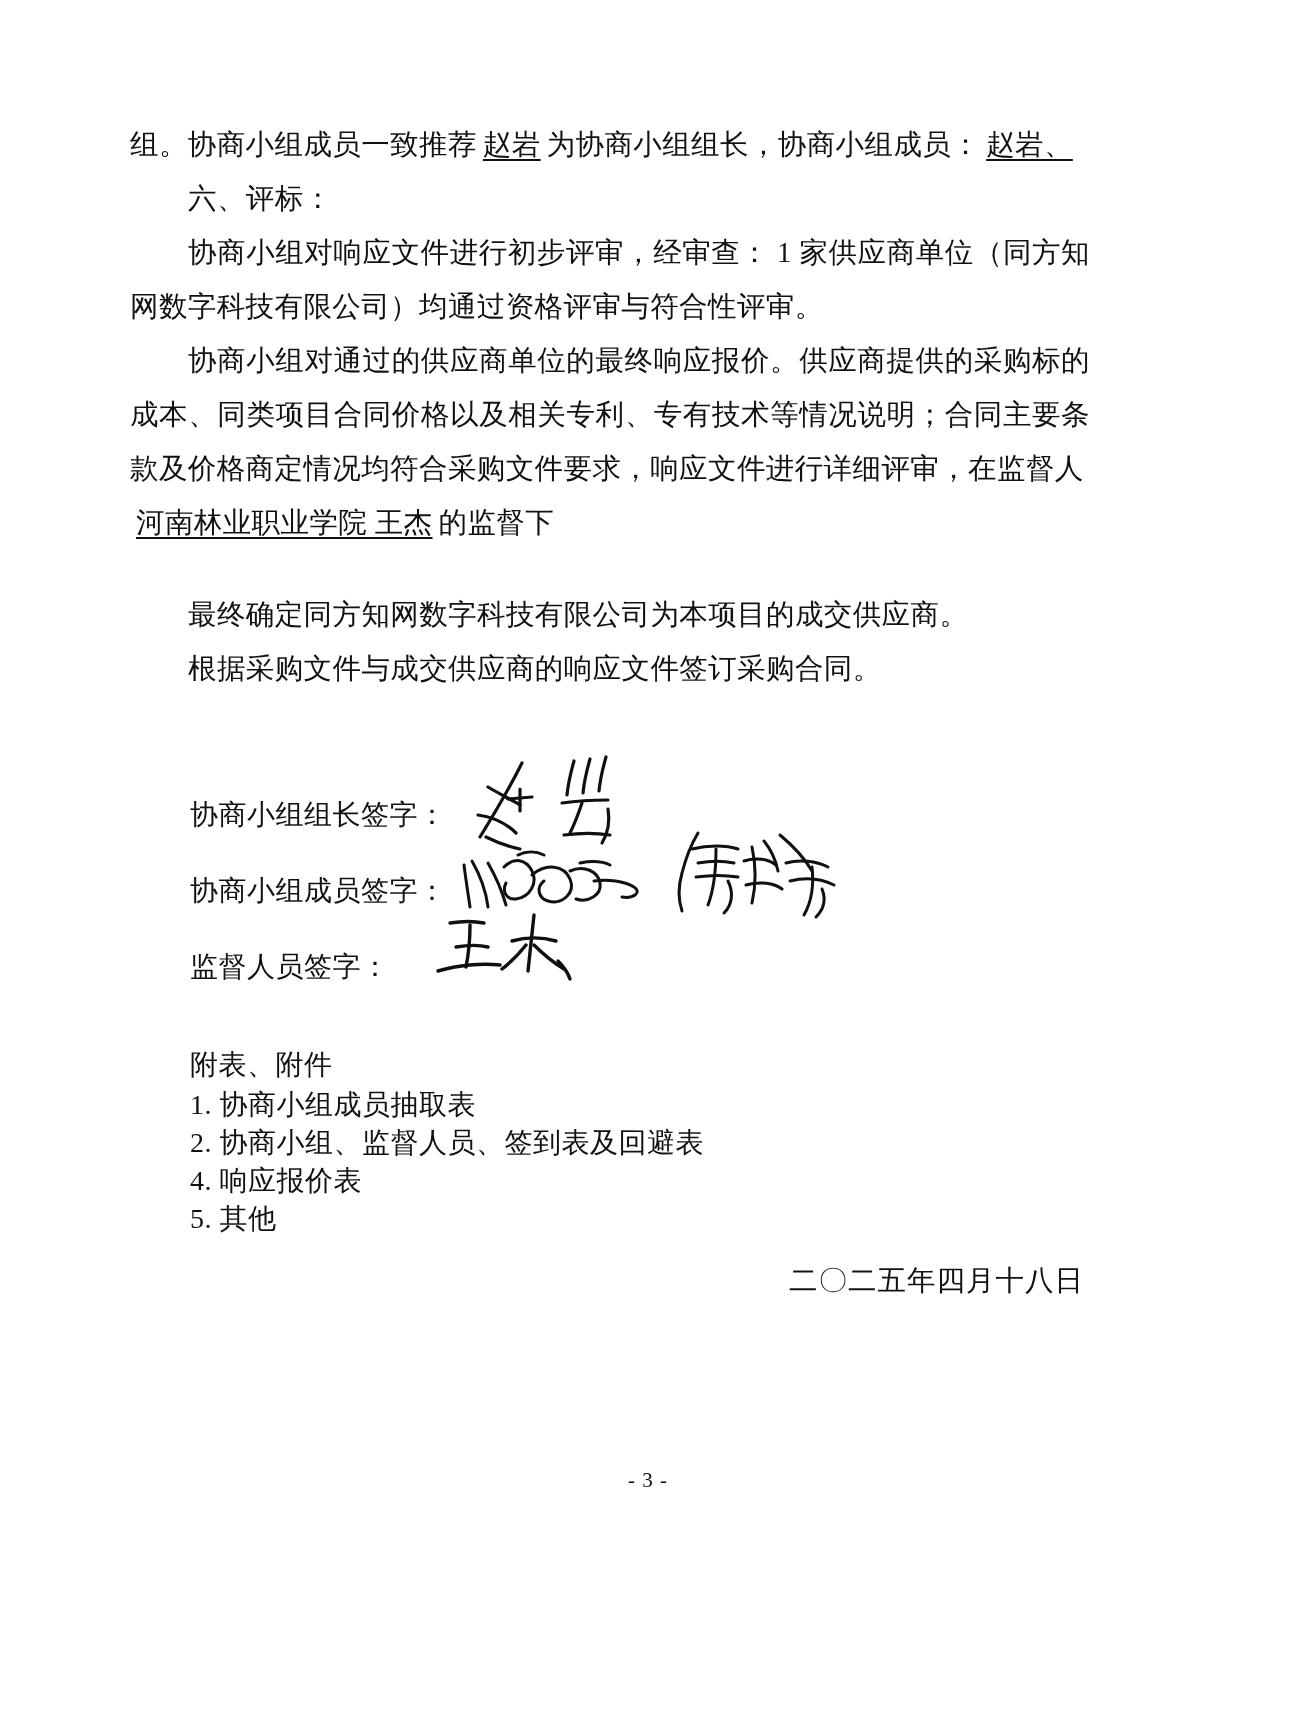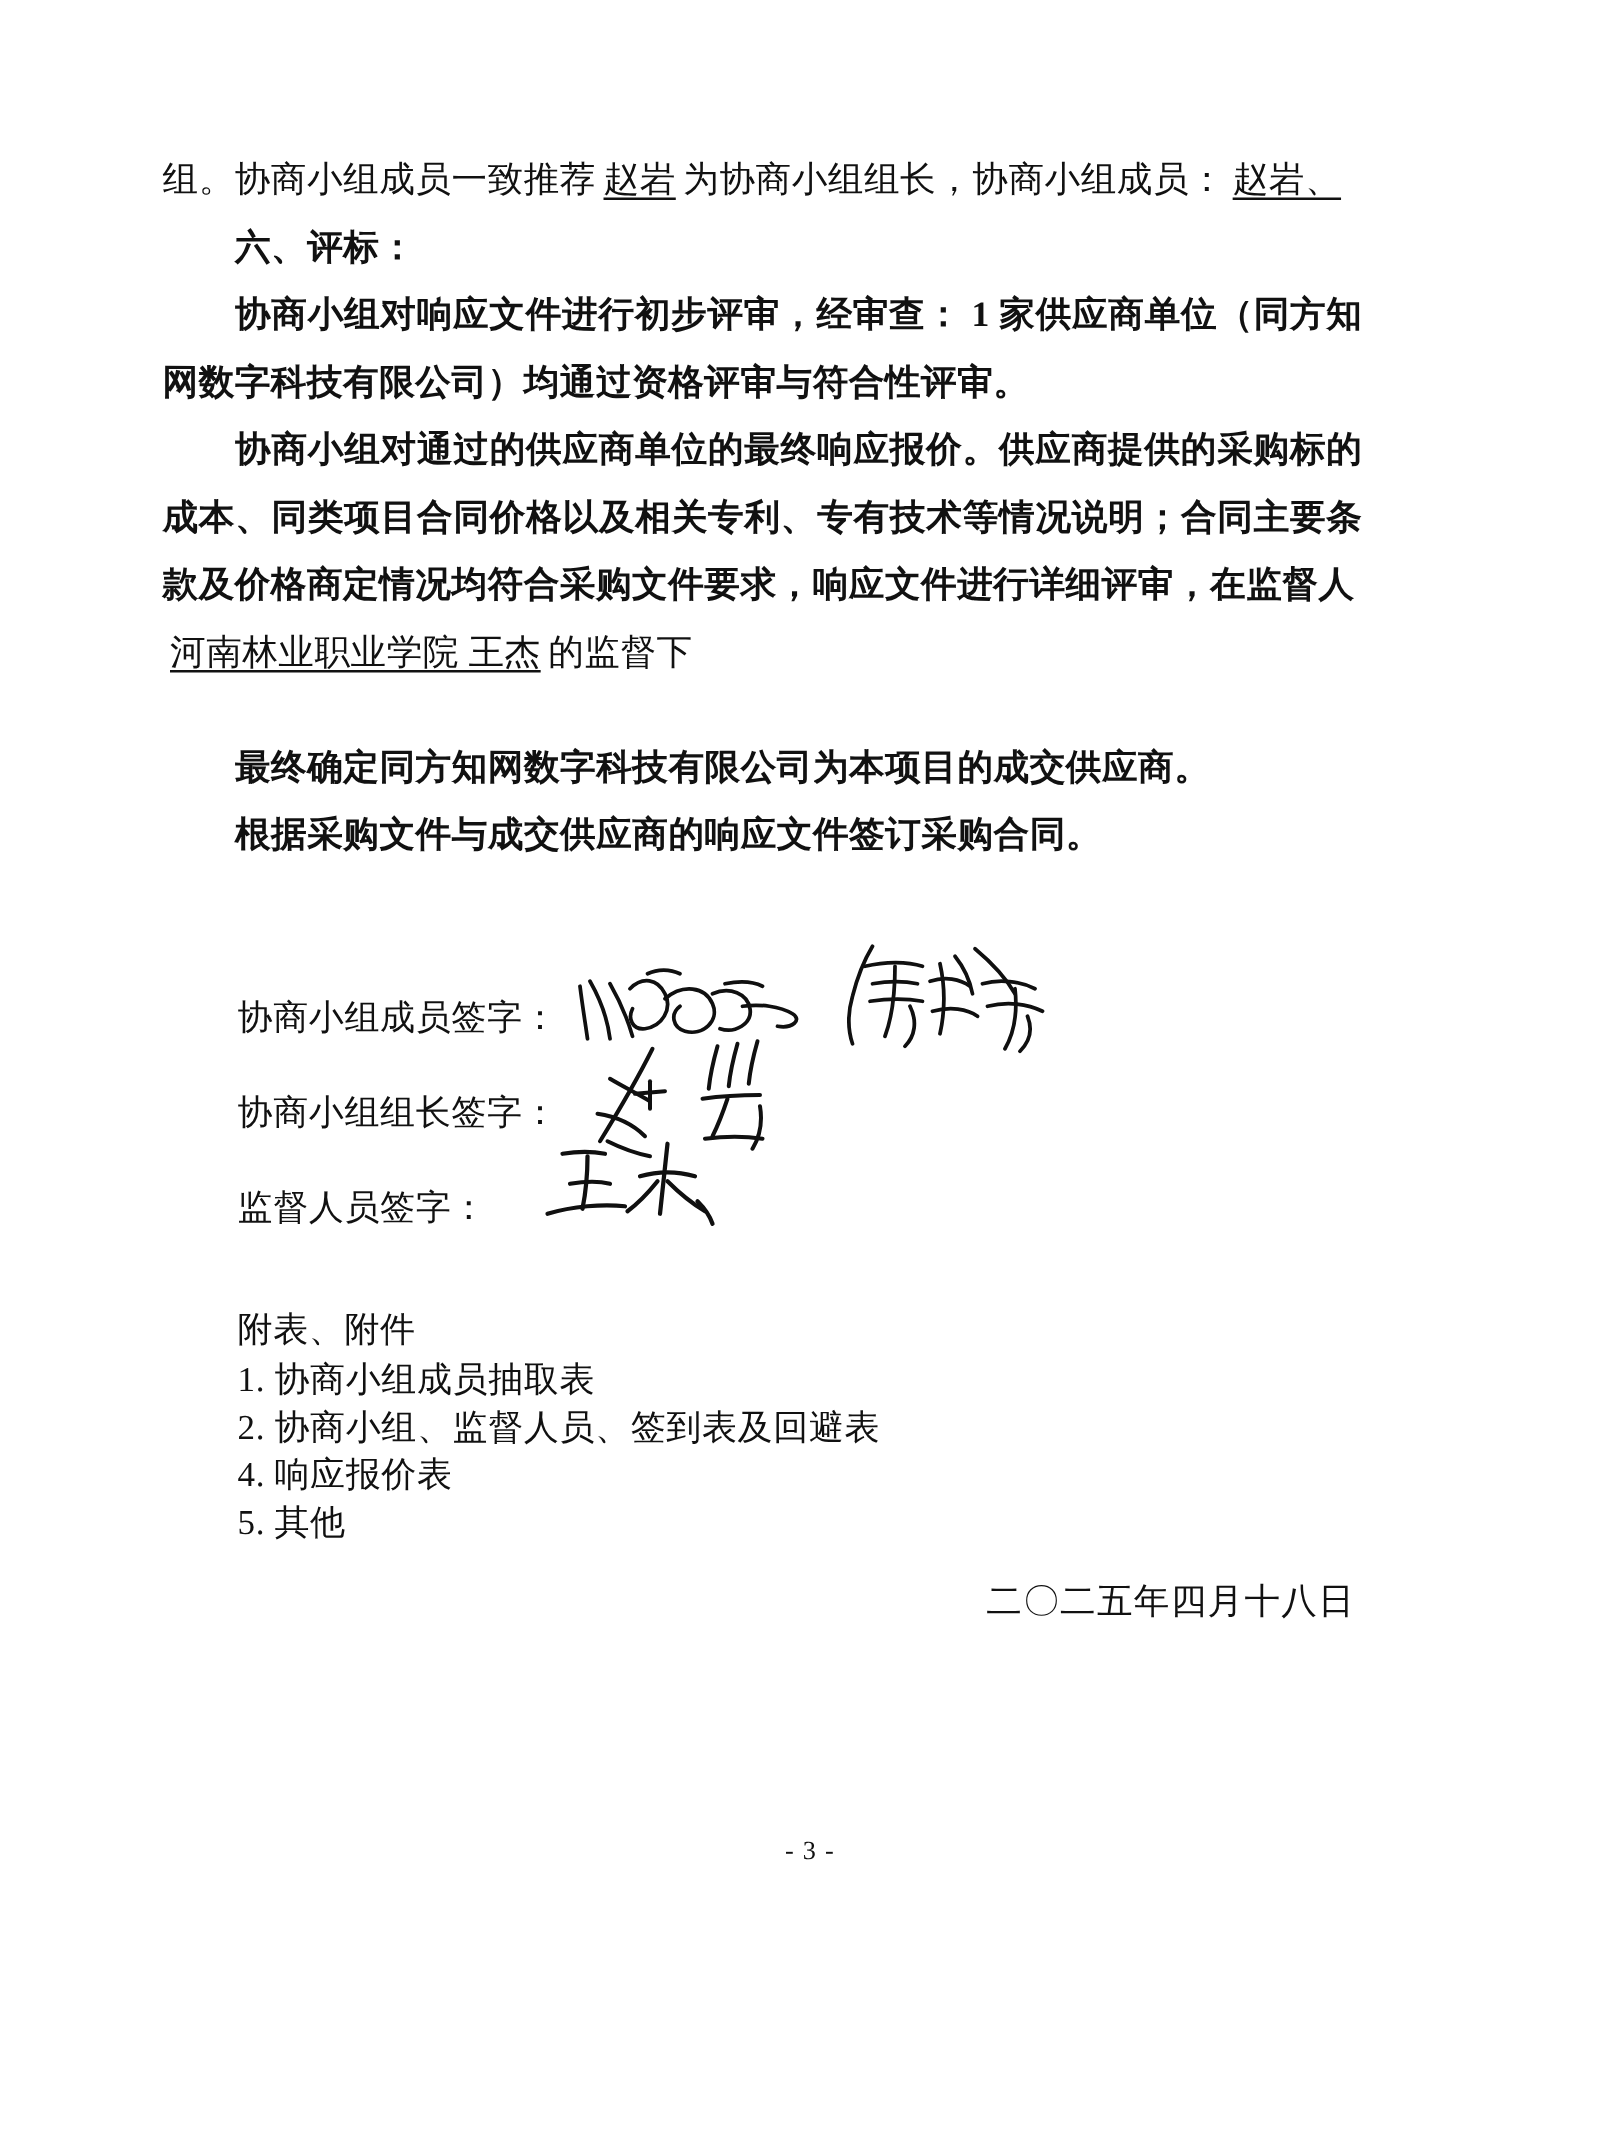--- a/index.html
+++ b/index.html
@@ -29,21 +29,20 @@
     font-size: 28.5px;
     line-height: 54px;
     letter-spacing: 0.4px;
     text-align: justify;
     text-justify: inter-character;
     margin: 0;
     white-space: normal;
   }
   .indent {
     text-indent: 58px;
-    font-weight: bold;
   }
   .u {
     text-decoration: underline;
     text-underline-offset: 5px;
     text-decoration-thickness: 1.5px;
   }
   .pad {
     padding: 0 6px;
   }
   .gap-md { height: 38px; }
@@ -128,20 +127,41 @@
     <p class="p"><span class="u pad">河南林业职业学院 王杰</span><span>的监督下</span></p>
 
     <div class="gap-md"></div>
 
     <p class="p indent">最终确定同方知网数字科技有限公司为本项目的成交供应商。</p>
     <p class="p indent">根据采购文件与成交供应商的响应文件签订采购合同。</p>
 
   </div>
 
   <div class="sig-block">
+
+    <div class="sig-row">
+      <span class="sig-label">协商小组组长签字：</span>
+      <span class="sig-ink" style="left:268px; top:-42px;">
+        <svg width="180" height="110" viewBox="0 0 180 110" fill="none" stroke="#101010" stroke-width="3.2" stroke-linecap="round" stroke-linejoin="round">
+          <path d="M64 10 C52 34, 38 58, 22 84"></path>
+          <path d="M30 34 C40 40, 52 46, 62 52"></path>
+          <path d="M20 62 C34 64, 48 70, 58 80"></path>
+          <path d="M28 84 C40 90, 52 94, 62 96"></path>
+          <path d="M50 46 L74 44"></path>
+          <path d="M62 36 L62 58"></path>
+          <path d="M116 8 C112 22, 110 32, 109 42"></path>
+          <path d="M132 6 C128 20, 126 30, 125 40"></path>
+          <path d="M148 4 C144 18, 142 28, 141 38"></path>
+          <path d="M104 50 C118 48, 134 47, 150 47"></path>
+          <path d="M124 50 C120 62, 116 72, 112 80"></path>
+          <path d="M106 82 C122 80, 138 80, 152 82"></path>
+          <path d="M150 56 C152 68, 150 80, 144 90"></path>
+        </svg>
+      </span>
+    </div>
 
     <div class="sig-row">
       <span class="sig-label">协商小组成员签字：</span>
       <span class="sig-ink" style="left:268px; top:-34px;">
         <svg width="190" height="86" viewBox="0 0 190 86" fill="none" stroke="#101010" stroke-width="3" stroke-linecap="round" stroke-linejoin="round">
           <path d="M6 28 C8 44, 10 56, 12 70"></path>
           <path d="M14 24 C22 38, 28 54, 30 70"></path>
           <path d="M30 26 C38 40, 44 54, 48 68"></path>
           <path d="M46 30 C56 20, 68 22, 74 34 C80 46, 72 60, 58 62 C48 63, 44 54, 48 46"></path>
           <path d="M74 38 C88 26, 106 28, 112 42 C118 56, 104 68, 90 64 C80 61, 78 50, 86 44"></path>
@@ -166,41 +186,20 @@
           <path d="M112 8 C124 18, 136 30, 144 44"></path>
           <path d="M118 36 C132 32, 148 34, 160 40"></path>
           <path d="M122 54 C138 50, 154 52, 166 58"></path>
           <path d="M144 40 C146 58, 144 74, 136 88"></path>
           <path d="M154 62 C158 72, 156 82, 148 90"></path>
         </svg>
       </span>
     </div>
 
     <div class="sig-row">
-      <span class="sig-label">协商小组组长签字：</span>
-      <span class="sig-ink" style="left:268px; top:-42px;">
-        <svg width="180" height="110" viewBox="0 0 180 110" fill="none" stroke="#101010" stroke-width="3.2" stroke-linecap="round" stroke-linejoin="round">
-          <path d="M64 10 C52 34, 38 58, 22 84"></path>
-          <path d="M30 34 C40 40, 52 46, 62 52"></path>
-          <path d="M20 62 C34 64, 48 70, 58 80"></path>
-          <path d="M28 84 C40 90, 52 94, 62 96"></path>
-          <path d="M50 46 L74 44"></path>
-          <path d="M62 36 L62 58"></path>
-          <path d="M116 8 C112 22, 110 32, 109 42"></path>
-          <path d="M132 6 C128 20, 126 30, 125 40"></path>
-          <path d="M148 4 C144 18, 142 28, 141 38"></path>
-          <path d="M104 50 C118 48, 134 47, 150 47"></path>
-          <path d="M124 50 C120 62, 116 72, 112 80"></path>
-          <path d="M106 82 C122 80, 138 80, 152 82"></path>
-          <path d="M150 56 C152 68, 150 80, 144 90"></path>
-        </svg>
-      </span>
-    </div>
-
-    <div class="sig-row">
       <span class="sig-label">监督人员签字：</span>
       <span class="sig-ink" style="left:240px; top:-36px;">
         <svg width="150" height="84" viewBox="0 0 150 84" fill="none" stroke="#101010" stroke-width="3.4" stroke-linecap="round" stroke-linejoin="round">
           <path d="M20 12 C32 10, 44 10, 54 12"></path>
           <path d="M26 36 C38 34, 50 34, 58 36"></path>
           <path d="M8 60 C28 54, 52 52, 70 54"></path>
           <path d="M40 14 C40 32, 38 46, 36 56"></path>
           <path d="M104 4 C102 22, 100 42, 98 60"></path>
           <path d="M82 30 C96 26, 112 26, 126 30"></path>
           <path d="M96 34 C88 44, 80 52, 72 58"></path>

